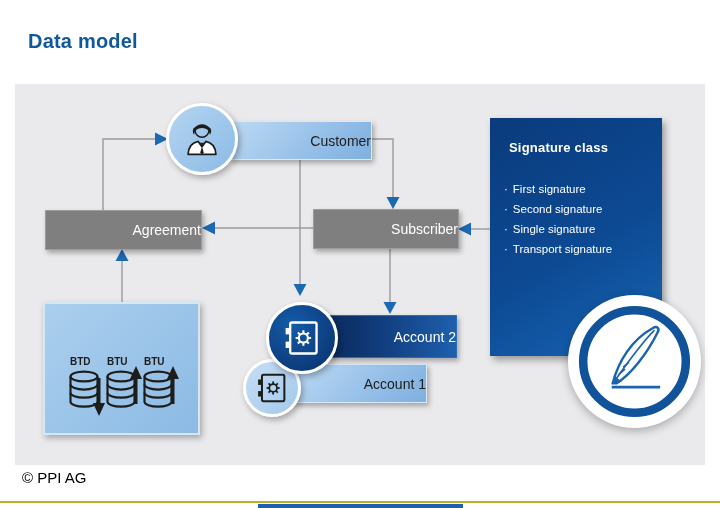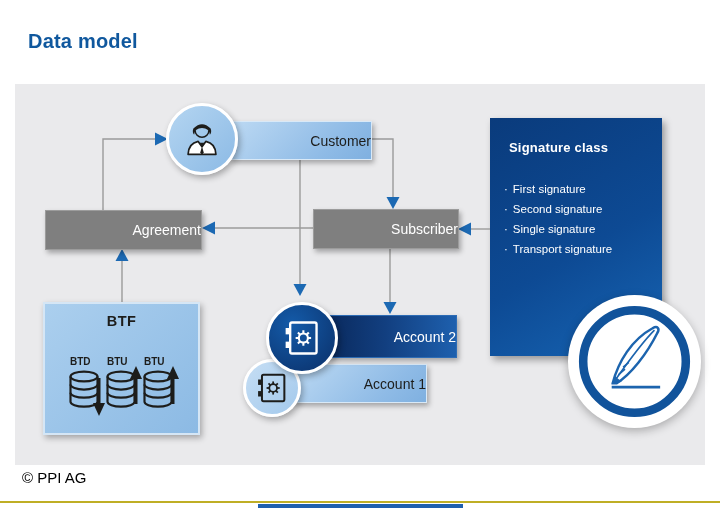--- a/index.html
+++ b/index.html
@@ -124,21 +124,20 @@
         <path d="M15 13 q9 -9 18 0 q1.5 4 -.8 6.5 q-.7 -7 -8.2 -7 q-7.5 0 -8.2 7 q-2.3 -2.5 -.8 -6.5 z" fill="#1d1d1b"></path>
         <path d="M16.8 15 a7.2 7.2 0 1 0 14.4 0" fill="none" stroke="#1d1d1b" stroke-width="1.6"></path>
         <path d="M9.5 40 q.5 -11.5 10.5 -13.5 l4 5.5 l4 -5.5 q10 2 10.5 13.5 z" fill="#ffffff" stroke="#1d1d1b" stroke-width="1.8" stroke-linejoin="round"></path>
         <path d="M24 32 l-2.6 -4.2 l5.2 0 z" fill="#1d1d1b"></path>
         <path d="M24 31.5 l-1.8 6.5 l1.8 2.8 l1.8 -2.8 z" fill="#1d1d1b"></path>
       </svg>
     </span>
   </div>
 
   <div class="btf">
-    <div class="btf-title">BTF</div>
     <div class="stores">
       <div class="store">
         <div class="store-label">BTD</div>
         <span>
           <svg width="36" height="42" viewBox="0 0 40 46">
               <g fill="none" stroke="#1d1d1b" stroke-width="2.4">
             <ellipse cx="20" cy="8" rx="15" ry="5.5"></ellipse>
             <path d="M5 8 v28 c0 3 6.7 5.5 15 5.5 s15 -2.5 15 -5.5 v-28"></path>
             <path d="M5 17 c0 3 6.7 5.5 15 5.5 s15 -2.5 15 -5.5"></path>
             <path d="M5 26 c0 3 6.7 5.5 15 5.5 s15 -2.5 15 -5.5"></path>

